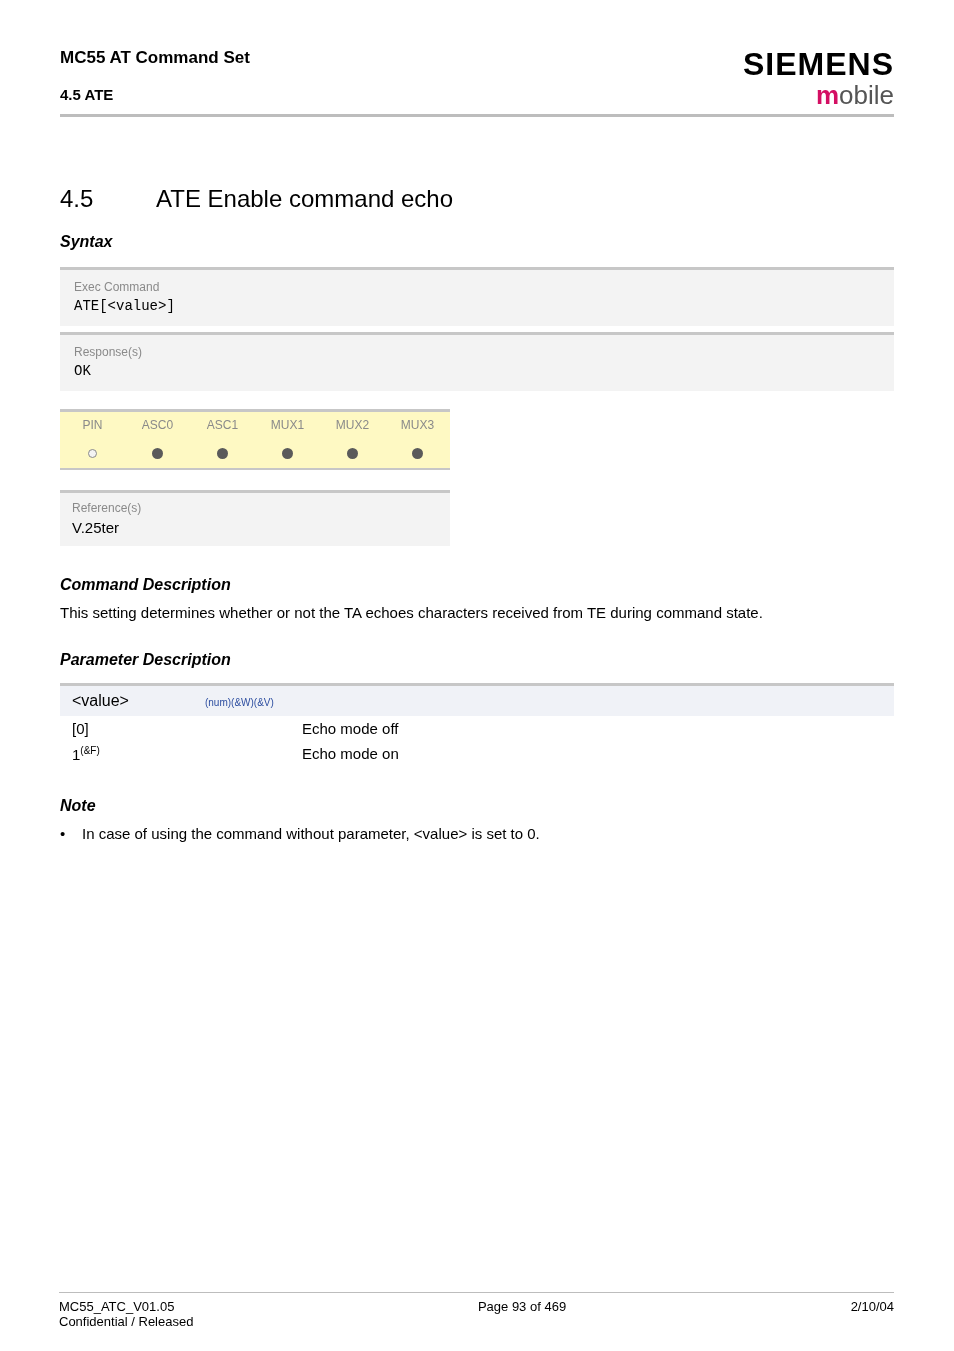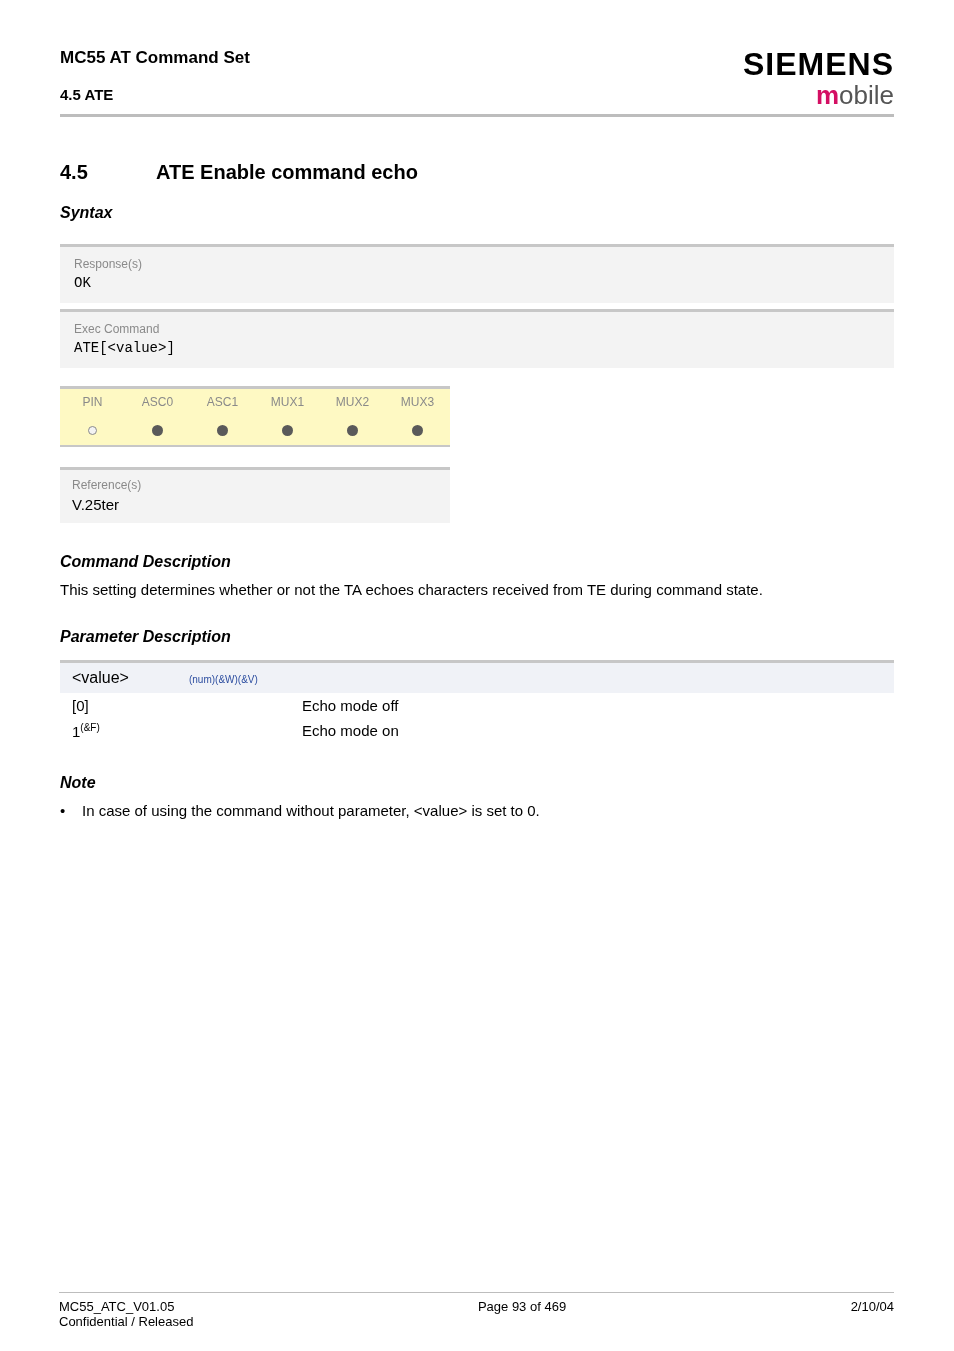--- a/index.html
+++ b/index.html
@@ -51,34 +51,34 @@
   .logo-mobile .m {
     color: #d40f63;
     font-weight: bold;
   }
   .hr-top {
     border: none;
     border-top: 3px solid #bdbdbd;
     margin: 6px 0 0 0;
   }
   .section-title {
-    margin-top: 44px;
-    font-size: 20px;
-    font-weight: bold;
+    margin-top: 68px;
+    font-size: 24px;
+    font-weight: normal;
   }
   .section-num {
     display: inline-block;
     width: 96px;
   }
   .sub-h {
     font-style: italic;
     font-weight: bold;
     font-size: 16px;
     margin-top: 20px;
-    margin-bottom: 22px;
+    margin-bottom: 16px;
   }
   .box {
     background: #f3f3f3;
     border-top: 3px solid #c7c7c7;
     padding: 10px 14px 12px 14px;
     margin-bottom: 6px;
   }
   .box-lbl {
     color: #8a8a8a;
     font-size: 12px;
@@ -147,21 +147,21 @@
     margin-top: 14px;
     background: #f0f2f7;
     border-top: 3px solid #c7c7c7;
   }
   .param-head {
     padding: 6px 12px;
   }
   .param-tag {
     color: #2d4ea0;
     font-size: 10px;
-    margin-left: 60px;
+    margin-left: 76px;
   }
   .param-rows {
     background: #fff;
   }
   .param-row {
     display: flex;
     padding: 4px 12px;
     font-size: 15px;
   }
   .param-row .c1 { width: 230px; }
@@ -208,29 +208,29 @@
   </div>
   <hr class="hr-top">
 
   <div class="section-title">
     <span class="section-num">4.5</span><span>ATE   Enable command echo</span>
   </div>
 
   <div class="sub-h">Syntax</div>
 
   <div class="box">
-    <div class="box-lbl">Response(s)</div>
-    <div class="exec-cmd">OK</div>
-  </div>
-
-  <div class="box">
     <div class="box-lbl">Exec Command</div>
     <div class="exec-cmd">
       <span>ATE[</span><span>&lt;value&gt;</span><span>]</span>
     </div>
+  </div>
+
+  <div class="box">
+    <div class="box-lbl">Response(s)</div>
+    <div class="exec-cmd">OK</div>
   </div>
 
   <div class="pin-table">
     <div class="pin-head">
       <div>PIN</div>
       <div>ASC0</div>
       <div>ASC1</div>
       <div>MUX1</div>
       <div>MUX2</div>
       <div>MUX3</div>

